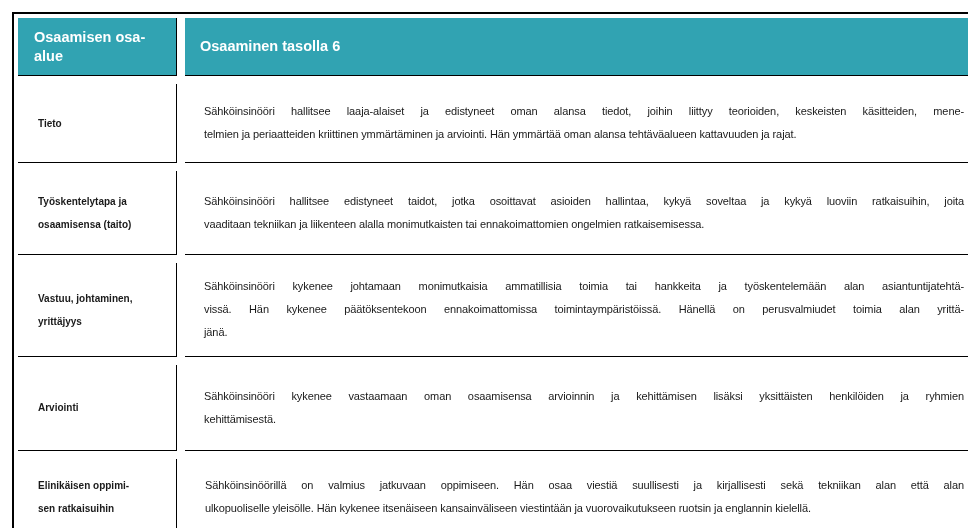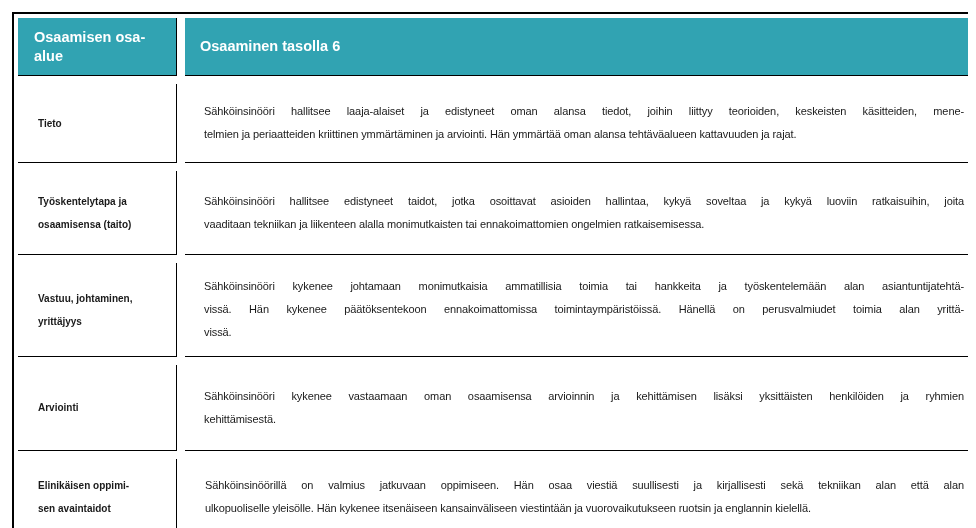--- a/index.html
+++ b/index.html
@@ -100,40 +100,40 @@
   <div class="cell area-cell c1">
     <div>
         <div>Vastuu, johtaminen,</div>
         <div>yrittäjyys</div>
       </div>
   </div>
   <div class="cell desc-cell body">
     <div>
         <div>Sähköinsinööri kykenee johtamaan monimutkaisia ammatillisia toimia tai hankkeita ja työskentelemään alan asiantuntijatehtä-</div>
         <div>vissä. Hän kykenee päätöksentekoon ennakoimattomissa toimintaympäristöissä. Hänellä on perusvalmiudet toimia alan yrittä-</div>
-        <div>vissä.</div>
+        <div>jänä.</div>
       </div>
   </div>
 
   <div class="cell area-cell c1">
     <div>
         <div>Arviointi</div>
       </div>
   </div>
   <div class="cell desc-cell body">
     <div>
         <div>Sähköinsinööri kykenee vastaamaan oman osaamisensa arvioinnin ja kehittämisen lisäksi yksittäisten henkilöiden ja ryhmien</div>
         <div>kehittämisestä.</div>
       </div>
   </div>
 
   <div class="cell area-cell c1 rlast">
     <div>
         <div>Elinikäisen oppimi-</div>
-        <div>sen avaintaidot</div>
+        <div>sen ratkaisuihin</div>
       </div>
   </div>
   <div class="cell desc-cell body rlast">
     <div>
         <div>Sähköinsinöörillä on valmius jatkuvaan oppimiseen. Hän osaa viestiä suullisesti ja kirjallisesti sekä tekniikan alan että alan</div>
         <div>ulkopuoliselle yleisölle. Hän kykenee itsenäiseen kansainväliseen viestintään ja vuorovaikutukseen ruotsin ja englannin kielellä.</div>
       </div>
   </div>
 
 </div>

